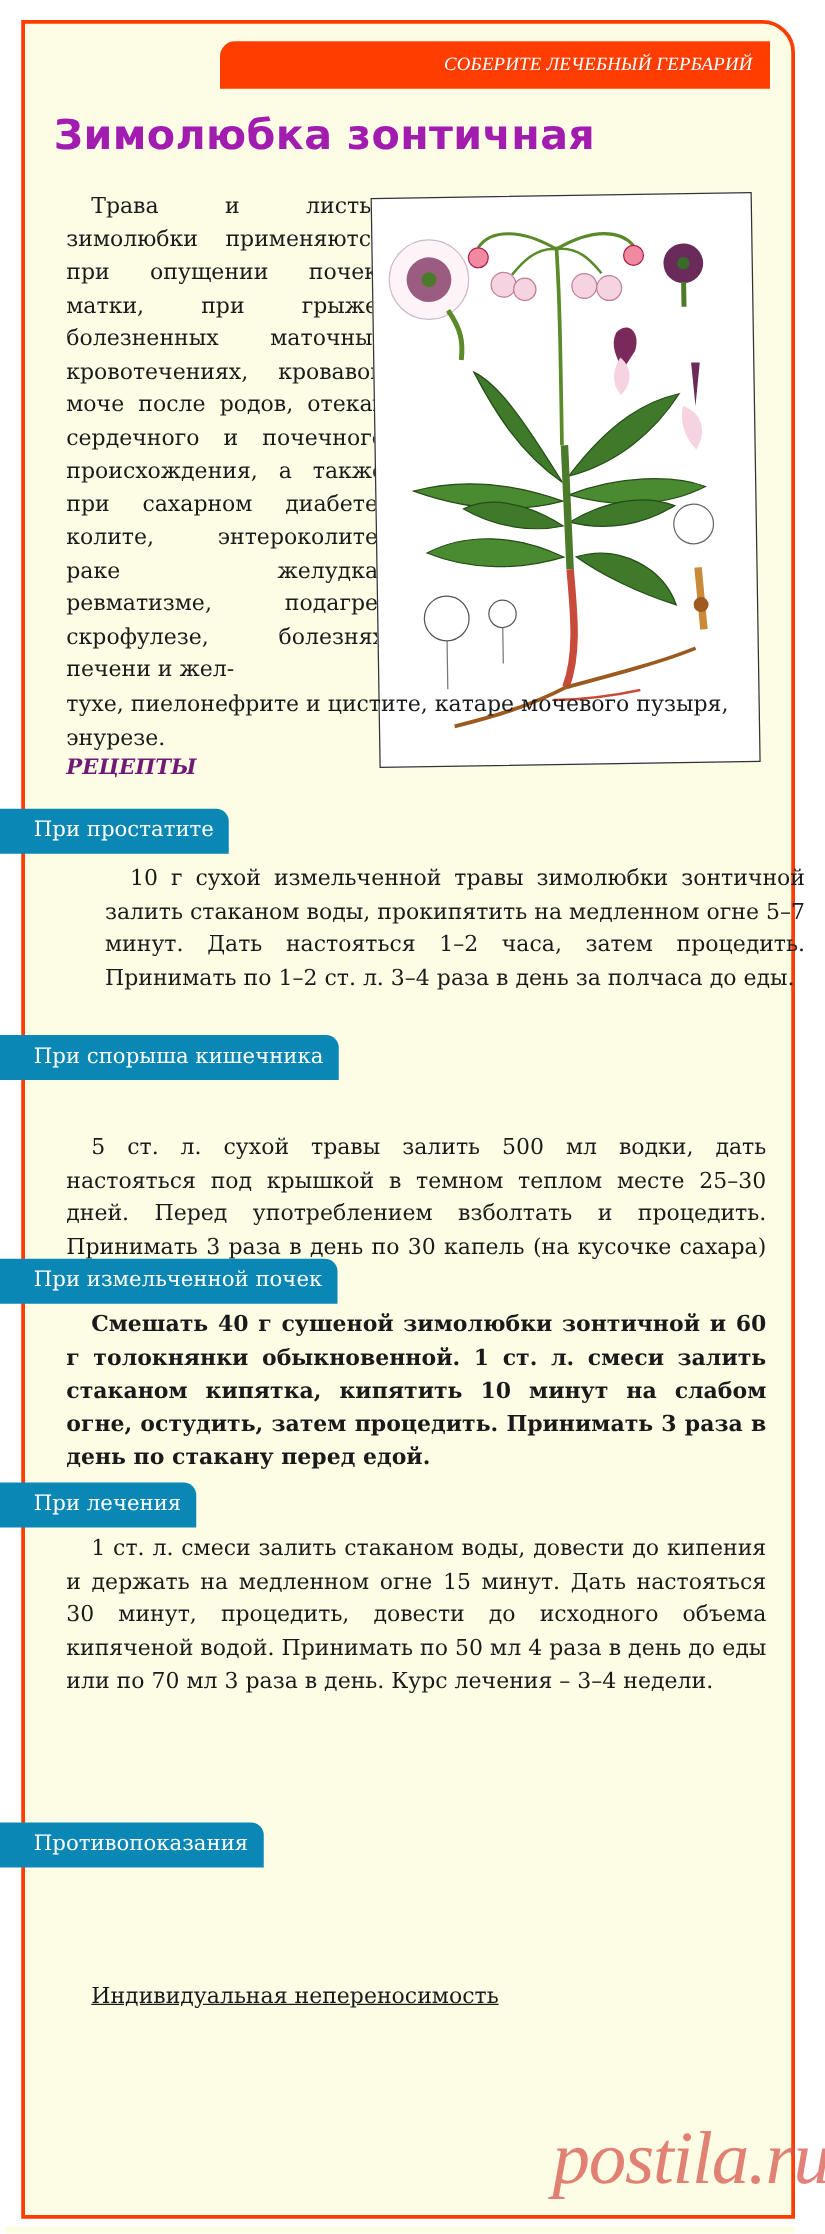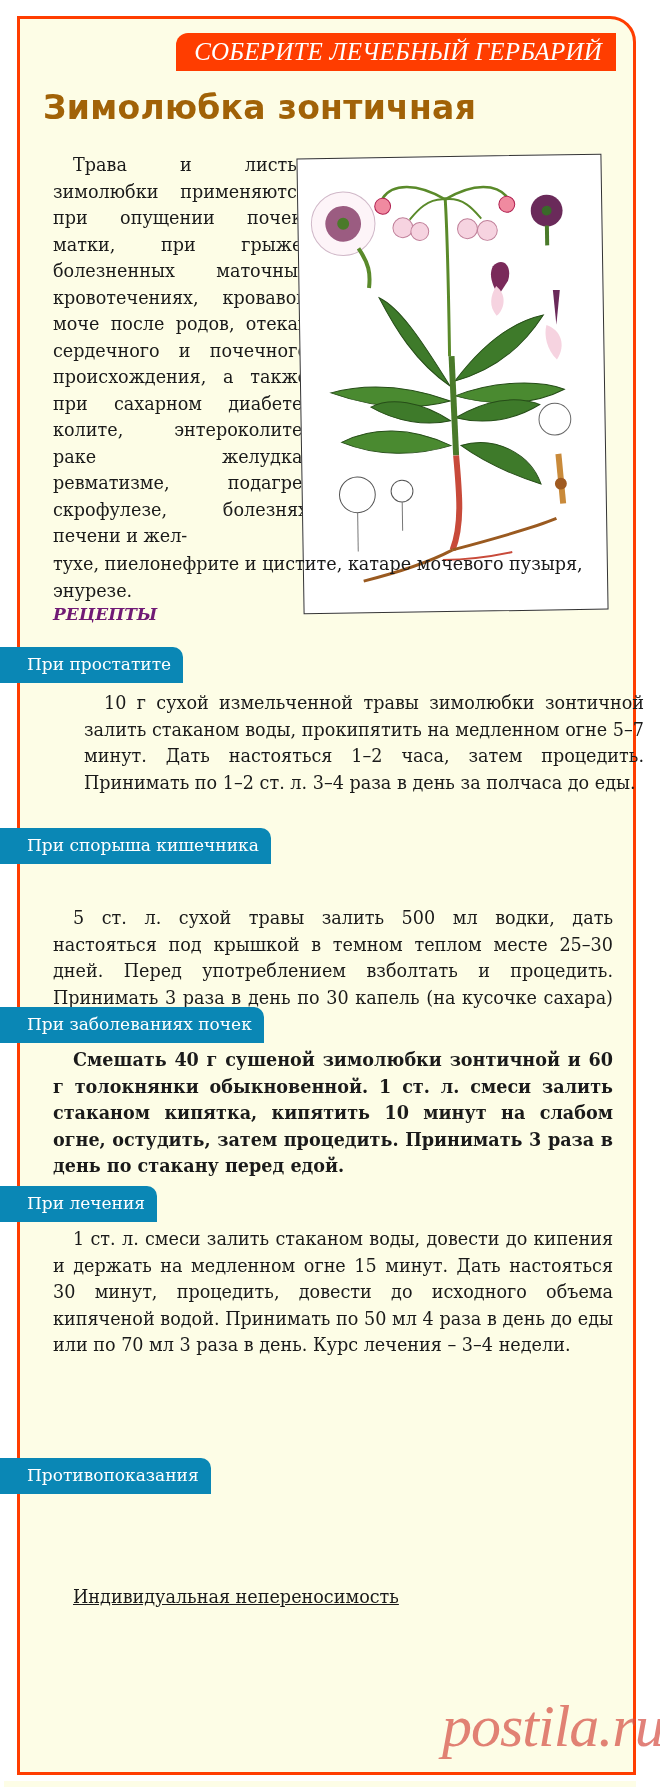--- a/index.html
+++ b/index.html
@@ -20,33 +20,33 @@
     position:absolute; left:4px; top:1781px; width:632px; height:6px;
     background:#fdfde6;
   }
   .header-bar {
     position:absolute; left:176px; top:33px; width:440px; height:38px;
     background:#ff3d00;
     border-top-left-radius:12px;
     color:#fff;
     font-family:"Liberation Serif", serif;
     font-style:italic;
-    font-size:25px;
+    font-size:15px;
     line-height:38px;
     text-align:right;
     padding-right:14px;
     box-sizing:border-box;
     letter-spacing:0.2px;
   }
   .title {
     position:absolute; left:43px; top:88px;
     font-family:"DejaVu Sans", sans-serif;
     font-weight:bold;
     font-size:33px;
-    color:#a16207;
+    color:#a21caf;
     letter-spacing:0.3px;
   }
   .txt {
     font-family:"DejaVu Serif", serif;
     font-size:17.6px;
     line-height:26.5px;
     color:#1a1a1a;
   }
   .intro-col {
     position:absolute; left:53px; top:152px; width:255px;
@@ -190,21 +190,21 @@
 </div>
 
 <div class="tab" style="top:828px;">
   <span>При спорыша кишечника</span>
 </div>
 <div class="sec txt" style="top:868px;margin-top:37px;">
   <p>5 ст. л. сухой травы залить 500 мл водки, дать настояться под крышкой в темном теплом месте 25–30 дней. Перед употреблением взболтать и процедить. Принимать 3 раза в день по 30 капель (на кусочке сахара) за полчаса до еды.</p>
 </div>
 
 <div class="tab" style="top:1007px;">
-  <span>При заболеваниях почек</span>
+  <span>При измельченной почек</span>
 </div>
 <div class="sec txt" style="top:1047px;font-weight:bold;">
   <p>Смешать 40 г сушеной зимолюбки зонтичной и 60 г толокнянки обыкновенной. 1 ст. л. смеси залить стаканом кипятка, кипятить 10 минут на слабом огне, остудить, затем процедить. Принимать 3 раза в день по стакану перед едой.</p>
 </div>
 
 <div class="tab" style="top:1186px;">
   <span>При лечения</span>
 </div>
 <div class="sec txt" style="top:1226px;">
   <p>1 ст. л. смеси залить стаканом воды, довести до кипения и держать на медленном огне 15 минут. Дать настояться 30 минут, процедить, довести до исходного объема кипяченой водой. Принимать по 50 мл 4 раза в день до еды или по 70 мл 3 раза в день. Курс лечения – 3–4 недели.</p>

